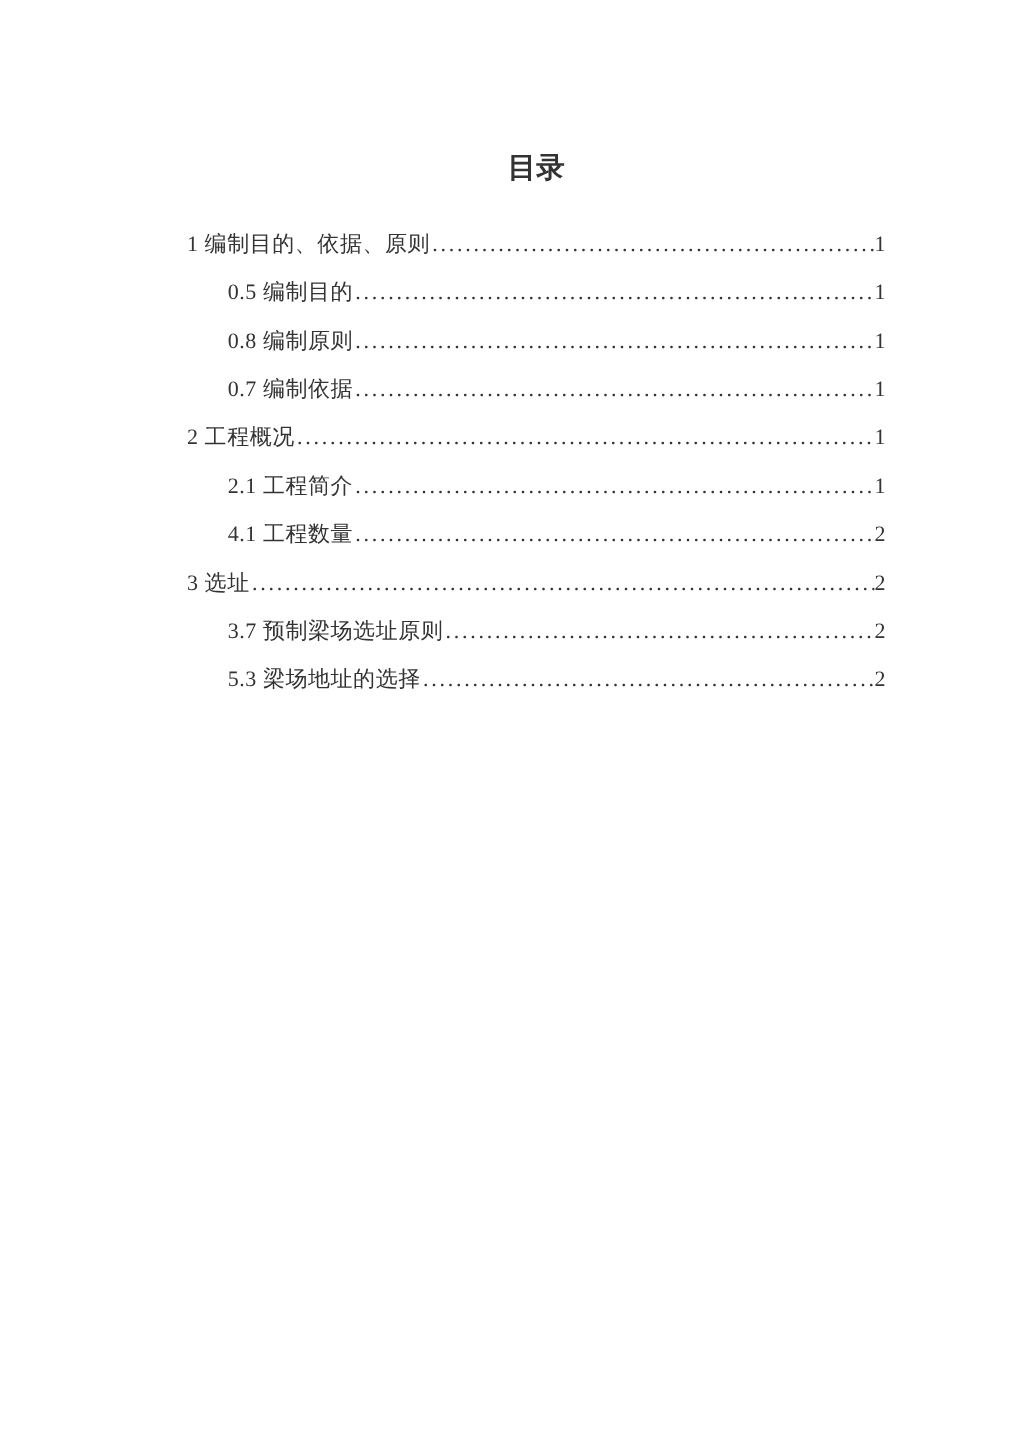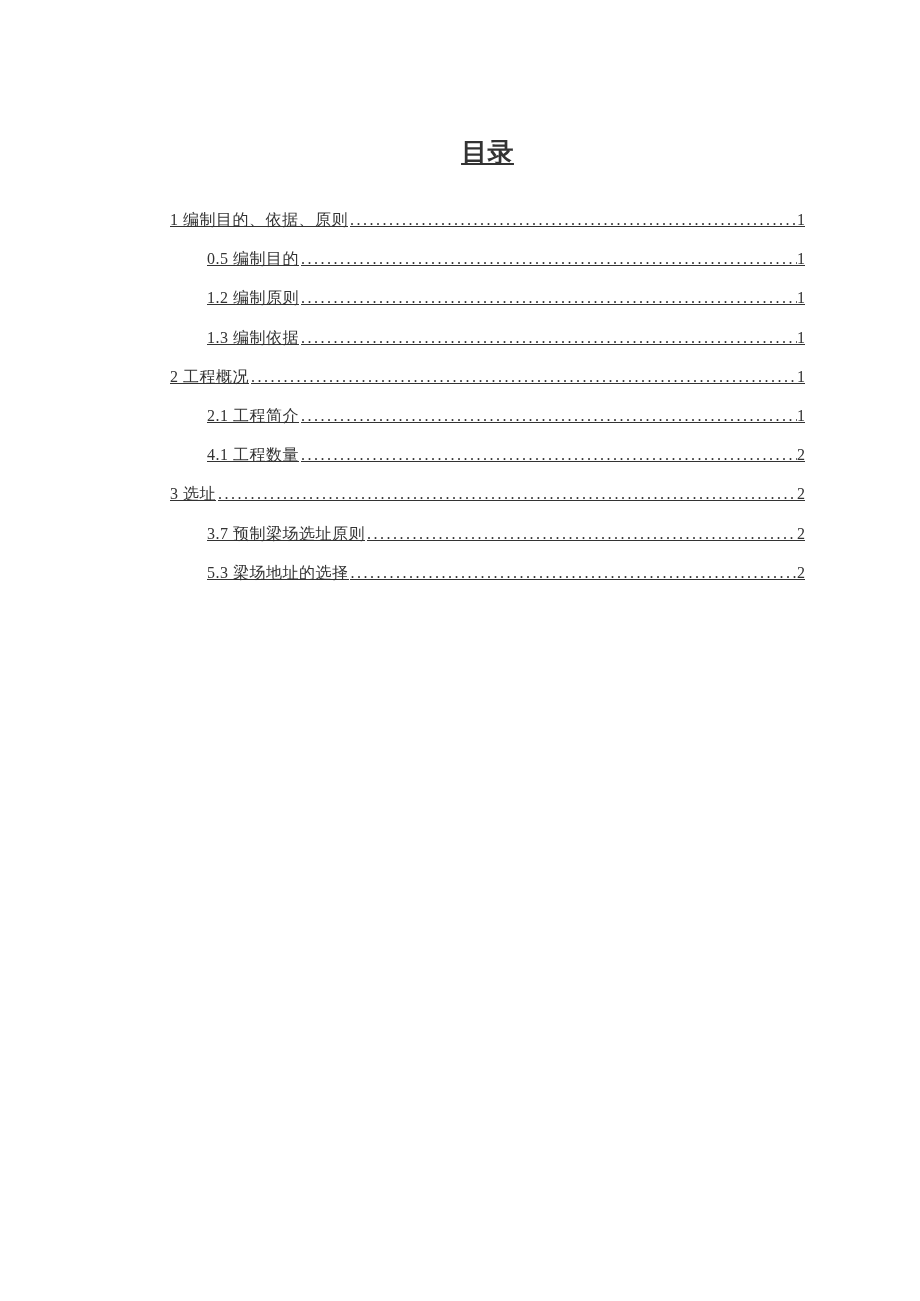--- a/index.html
+++ b/index.html
@@ -1,19 +1,18 @@
 <!DOCTYPE html>
 <html><head>
   <meta charset="utf-8">
   <style>
     * {
       margin: 0;
       padding: 0;
       box-sizing: border-box;
-      text-decoration: underline;
     }
     body {
       background: #ffffff;
       width: 920px;
       height: 1301px;
       font-family: "SimSun", "宋体", serif;
       color: #333333;
     }
     .page {
       padding: 135px 115px 0 170px;
@@ -22,21 +21,21 @@
       text-align: center;
       font-size: 26px;
       font-weight: bold;
       font-family: "SimHei", "黑体", sans-serif;
       color: #333333;
       margin-bottom: 40px;
     }
     .toc-entry {
       display: flex;
       align-items: center;
-      font-size: 16px;
+      font-size: 20px;
       color: #333333;
       margin-bottom: 20px;
       line-height: 1.2;
     }
     .toc-entry.level-1 {
       margin-left: 0;
     }
     .toc-entry.level-2 {
       margin-left: 37px;
     }
@@ -72,26 +71,26 @@
         <span class="toc-label">1 编制目的、依据、原则</span>
         <span class="toc-dots"></span>
         <span class="toc-page">1</span>
       </div>
       <div class="toc-entry level-2">
         <span class="toc-label">0.5 编制目的</span>
         <span class="toc-dots"></span>
         <span class="toc-page">1</span>
       </div>
       <div class="toc-entry level-2">
-        <span class="toc-label">1.2 编制原则</span>
+        <span class="toc-label">0.8 编制原则</span>
         <span class="toc-dots"></span>
         <span class="toc-page">1</span>
       </div>
       <div class="toc-entry level-2">
-        <span class="toc-label">1.3 编制依据</span>
+        <span class="toc-label">0.7 编制依据</span>
         <span class="toc-dots"></span>
         <span class="toc-page">1</span>
       </div>
       <div class="toc-entry level-1">
         <span class="toc-label">2 工程概况</span>
         <span class="toc-dots"></span>
         <span class="toc-page">1</span>
       </div>
       <div class="toc-entry level-2">
         <span class="toc-label">2.1 工程简介</span>

